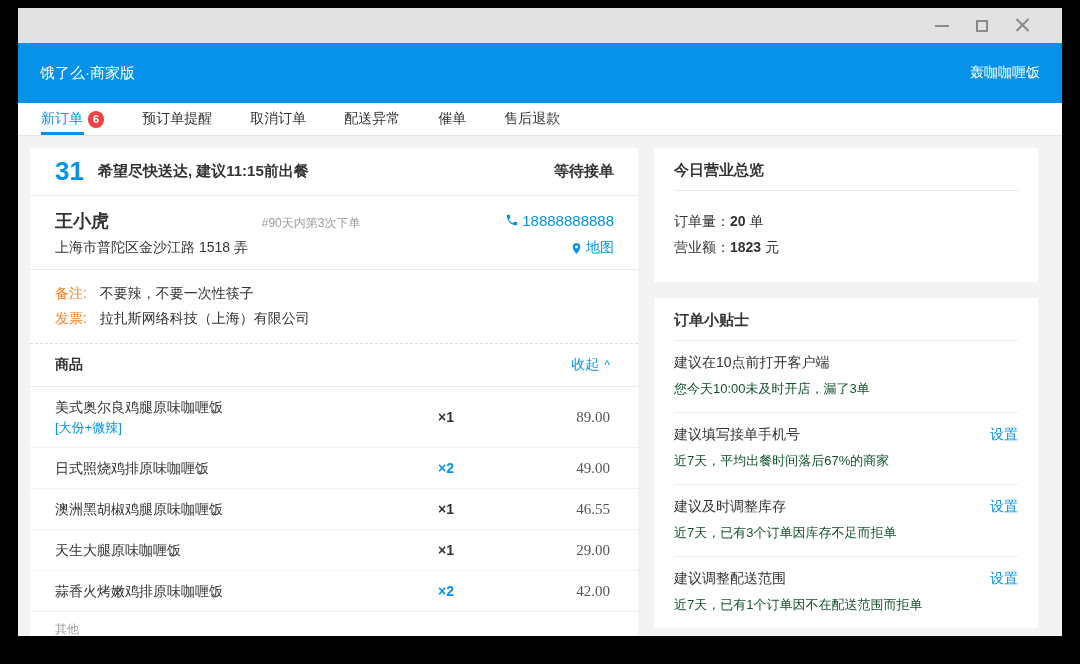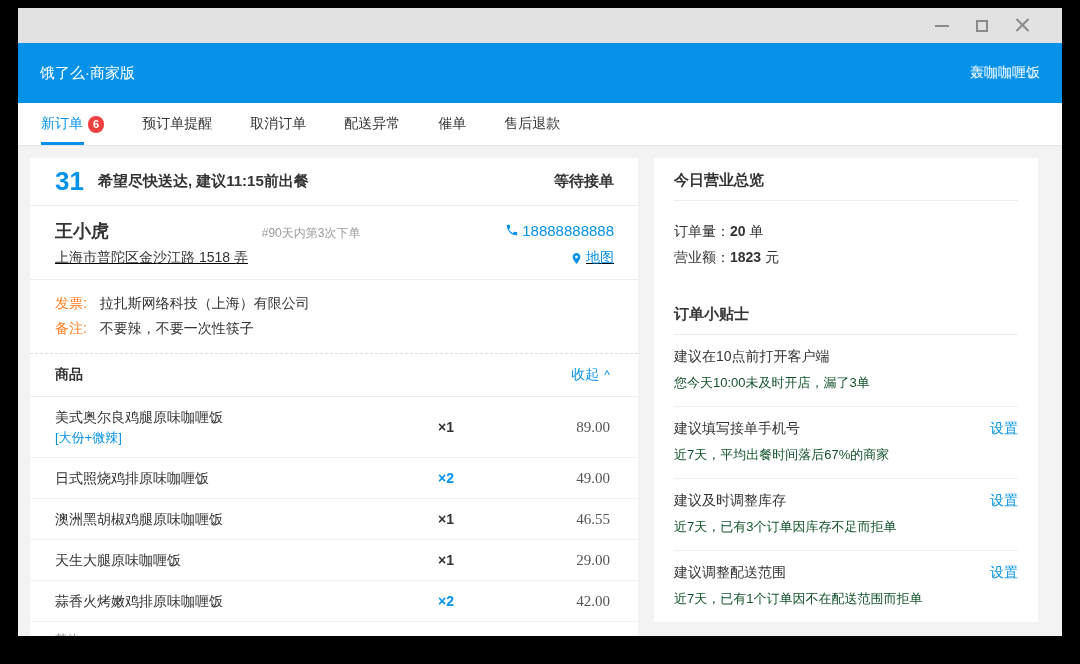--- a/index.html
+++ b/index.html
@@ -17,38 +17,38 @@
   .close-x::before, .close-x::after { content:""; position:absolute; left:-1px; top:6px; width:17px; height:2px; background:#8a8a8a; }
   .close-x::before { transform:rotate(45deg); }
   .close-x::after { transform:rotate(-45deg); }
 
   
   .appbar { height:60px; background:#0692e8; display:flex; align-items:center; justify-content:space-between; padding:0 22px; color:#fff;gap:24px; }
   .app-title { font-size:15px; font-weight:500; }
   .store-name { font-size:14px; }
 
   
-  .tabbar { height:43px; background:#fff; border-bottom:1px solid #e5e5e5; display:flex; padding-left:23px; gap:38px; }
+  .tabbar { height:33px; background:#fff; border-bottom:1px solid #e5e5e5; display:flex; padding-left:23px; gap:38px; }
   .tab { position:relative; display:flex; align-items:center; font-size:14px; color:#333; cursor:pointer; }
   .tab.active { color:#0692e8; }
   .tab.active::after { content:""; position:absolute; bottom:0; left:0; width:43px; height:3px; background:#0692e8; }
   .badge { margin-left:5px; min-width:13px; height:17px; padding:0 5px; background:#ef4141; color:#fff; font-size:11px; font-weight:bold; border-radius:9px; display:flex; align-items:center; justify-content:center; }
 
   
   .content { display:flex; padding:12px; gap:16px; align-items:flex-start; }
 
   .order-card { width:608px; background:#fff; flex:none; }
   .order-head { display:flex; align-items:center; padding:8px 24px 8px 25px; border-bottom:1px solid #ececec; }
   .order-num { font-size:26px; font-weight:bold; color:#0692e8; margin-right:14px; }
   .order-note { flex:1; font-size:15px; font-weight:bold; color:#333; }
   .order-status { font-size:15px; font-weight:bold; color:#333; }
 
   .customer { padding:13px 24px 12px 25px; border-bottom:1px solid #ececec; }
   .cust-row { display:flex; align-items:baseline; }
-  .cust-row + .cust-row { margin-top:6px; align-items:center;text-decoration:underline; }
+  .cust-row + .cust-row { margin-top:6px; align-items:center; }
   .cust-name { font-size:18px; font-weight:bold; color:#333; }
   .cust-freq { font-size:12px; color:#9b9b9b; margin-left:8px; flex:1;text-align:center; }
   .cust-addr { font-size:14px; color:#333; flex:1; }
   .blue-link { color:#0692e8; font-size:15px; display:inline-flex; align-items:center; gap:3px; cursor:pointer; text-decoration:none; }
   .blue-link.small { font-size:14px; }
   .blue-link svg { display:block; }
 
   .notes { padding:11px 24px 12px 25px; border-bottom:1px dashed #dcdcdc; font-size:14px; }
   .note-line { line-height:25px; }
   .note-label { color:#ff7c1f; }
@@ -64,21 +64,21 @@
   .item-name { font-size:14px; color:#333; line-height:20px; }
   .item-spec { font-size:13px; color:#0692e8; margin-top:2px; }
   .item-qty { width:80px; text-align:center; font-size:14px; font-weight:bold; color:#333; }
   .item-qty.hl { color:#0692e8; }
   .item-price { width:80px; text-align:right; font-size:15px; color:#555;font-family:Liberation Serif, serif; }
 
   .other-label { padding:9px 25px 0; font-size:12px; color:#9b9b9b; }
   .other-row { display:flex; align-items:center; padding:9px 28px 10px 25px; }
 
   
-  .sidebar { width:384px; flex:none; display:flex; flex-direction:column; gap:0; }
+  .sidebar { width:384px; flex:none; display:flex; flex-direction:column; gap:16px; }
   .side-card { background:#fff; }
   .side-head { margin:0 20px; padding:13px 0 10px; font-size:15px; font-weight:bold; color:#333; border-bottom:1px solid #ececec; }
 
   .stats { padding:17px 20px 22px; }
   .stat-line { font-size:14px; color:#333; line-height:26px; }
   .stat-value { font-weight:bold; }
   .stat-unit { margin-left:4px; }
 
   .tip { margin:0 20px; padding:13px 0 14px; border-bottom:1px solid #f0f0f0; }
   .tip:last-child { border-bottom:none; }
@@ -168,26 +168,26 @@
             <svg width="13" height="13" viewBox="0 0 24 24" fill="#0692e8">
                 <path d="M12 2C8.13 2 5 5.13 5 9c0 5.25 7 13 7 13s7-7.75 7-13c0-3.87-3.13-7-7-7zm0 9.5c-1.38 0-2.5-1.12-2.5-2.5s1.12-2.5 2.5-2.5 2.5 1.12 2.5 2.5-1.12 2.5-2.5 2.5z"></path>
               </svg>
             <span>地图</span>
           </a>
         </div>
       </div>
 
       <div class="notes">
         <div class="note-line">
+          <span class="note-label">备注:</span>
+          <span class="note-text">不要辣，不要一次性筷子</span>
+        </div>
+        <div class="note-line">
           <span class="note-label">发票:</span>
           <span class="note-text">拉扎斯网络科技（上海）有限公司</span>
-        </div>
-        <div class="note-line">
-          <span class="note-label">备注:</span>
-          <span class="note-text">不要辣，不要一次性筷子</span>
         </div>
       </div>
 
       <div class="goods-head">
         <span class="goods-title">商品</span>
         <a class="blue-link small collapse">
           <span>收起</span>
           <span class="caret">^</span>
         </a>
       </div>

